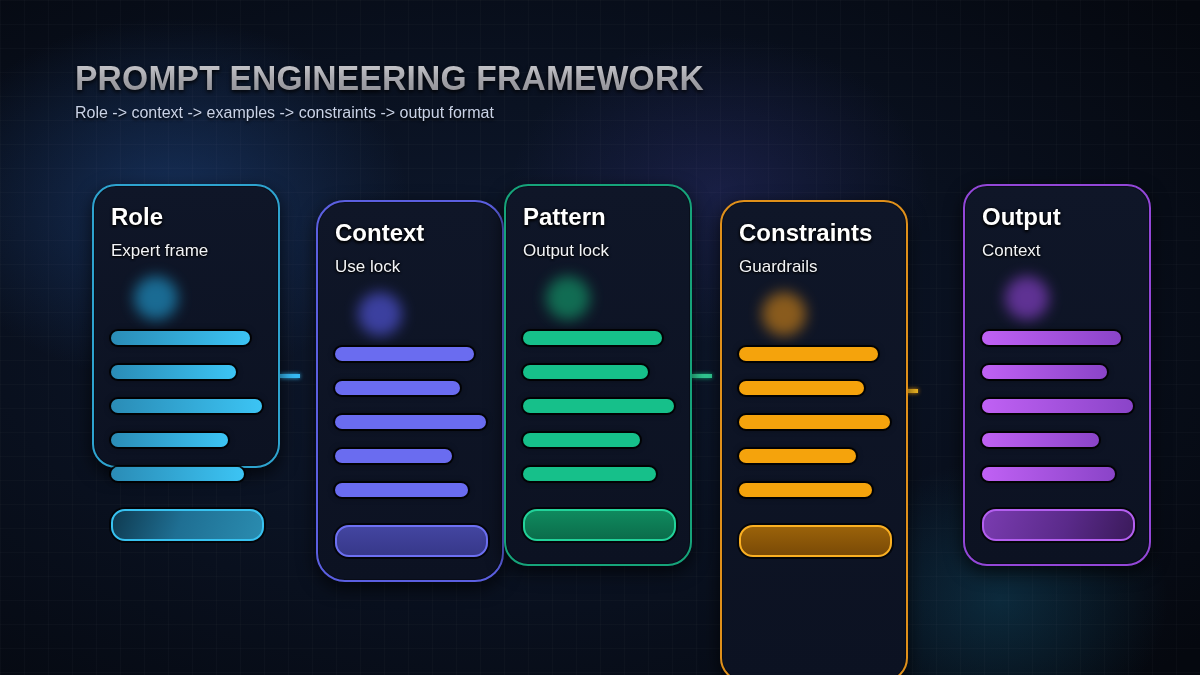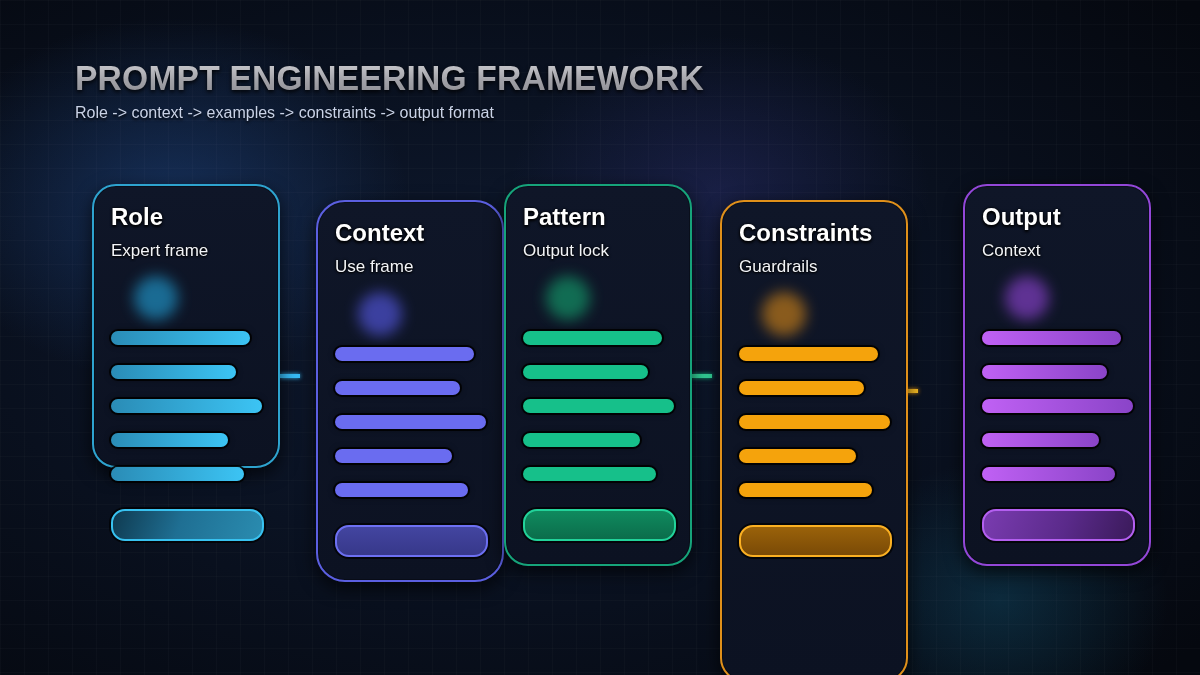--- a/index.html
+++ b/index.html
@@ -93,21 +93,21 @@
   <div class="bar" style="top:145px; width:139px; background:linear-gradient(90deg,#2a8cb6,#3cc4f4);"></div>
   <div class="bar" style="top:179px; width:125px; background:linear-gradient(90deg,#2a8cb6,#3cc4f4);"></div>
   <div class="bar" style="top:213px; width:151px; background:linear-gradient(90deg,#2a8cb6,#3cc4f4);"></div>
   <div class="bar" style="top:247px; width:117px; background:linear-gradient(90deg,#2a8cb6,#3cc4f4);"></div>
   <div class="bar" style="top:281px; width:133px; background:linear-gradient(90deg,#2a8cb6,#3cc4f4);"></div>
   <div class="pill" style="top:323px; border-color:#38c2f0; background:linear-gradient(110deg,#0f3a50 0%,#1f6f93 45%,#2a8cb0 100%);"></div>
 </div>
 
 <div class="card" style="left:316px; top:200px; height:382px; border-color:#5b5fe0;border-radius:29px;">
   <div class="card-title">Context</div>
-  <div class="card-sub">Use frame</div>
+  <div class="card-sub">Use lock</div>
   <div class="glow-dot" style="background:#4b4fc8;"></div>
   <div class="bar" style="top:145px; width:139px; background:#6a6cf0;"></div>
   <div class="bar" style="top:179px; width:125px; background:#6a6cf0;"></div>
   <div class="bar" style="top:213px; width:151px; background:#6a6cf0;"></div>
   <div class="bar" style="top:247px; width:117px; background:#6a6cf0;"></div>
   <div class="bar" style="top:281px; width:133px; background:#6a6cf0;"></div>
   <div class="pill" style="top:323px; border-color:#6d70f2; background:linear-gradient(180deg,#4345a0 0%,#37388a 100%);"></div>
 </div>
 
 <div class="card" style="left:504px; top:184px; height:382px; border-color:#16a37a;">

